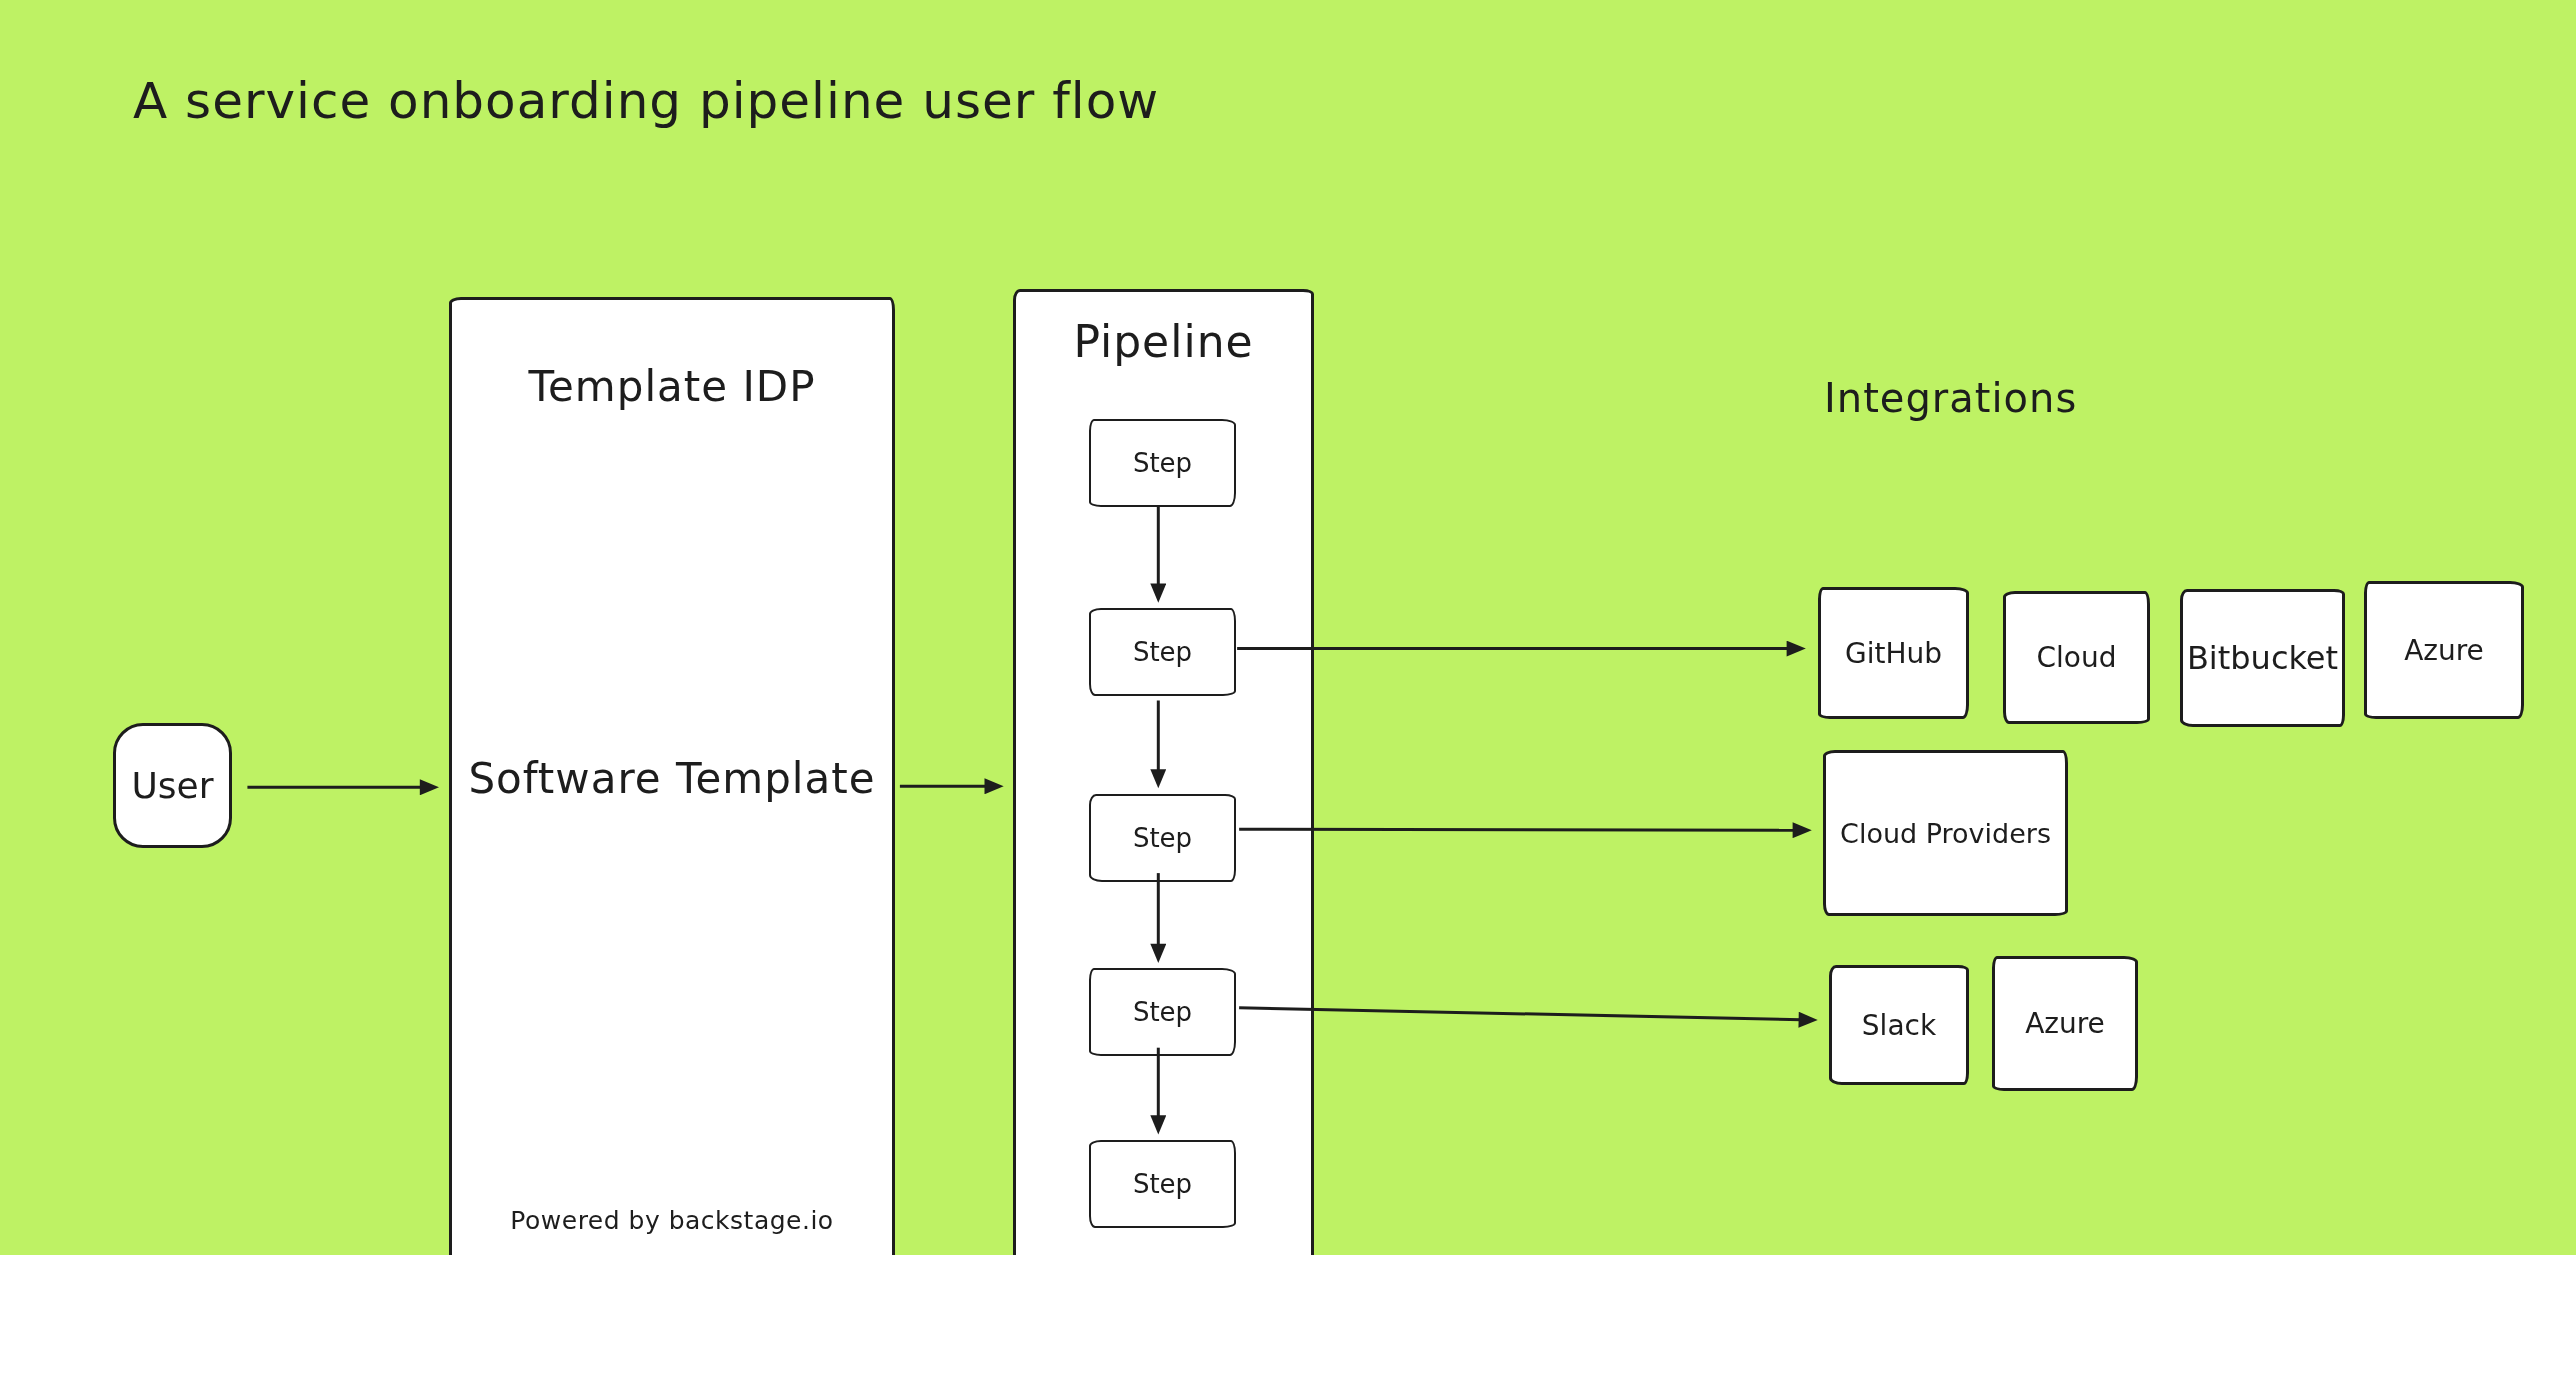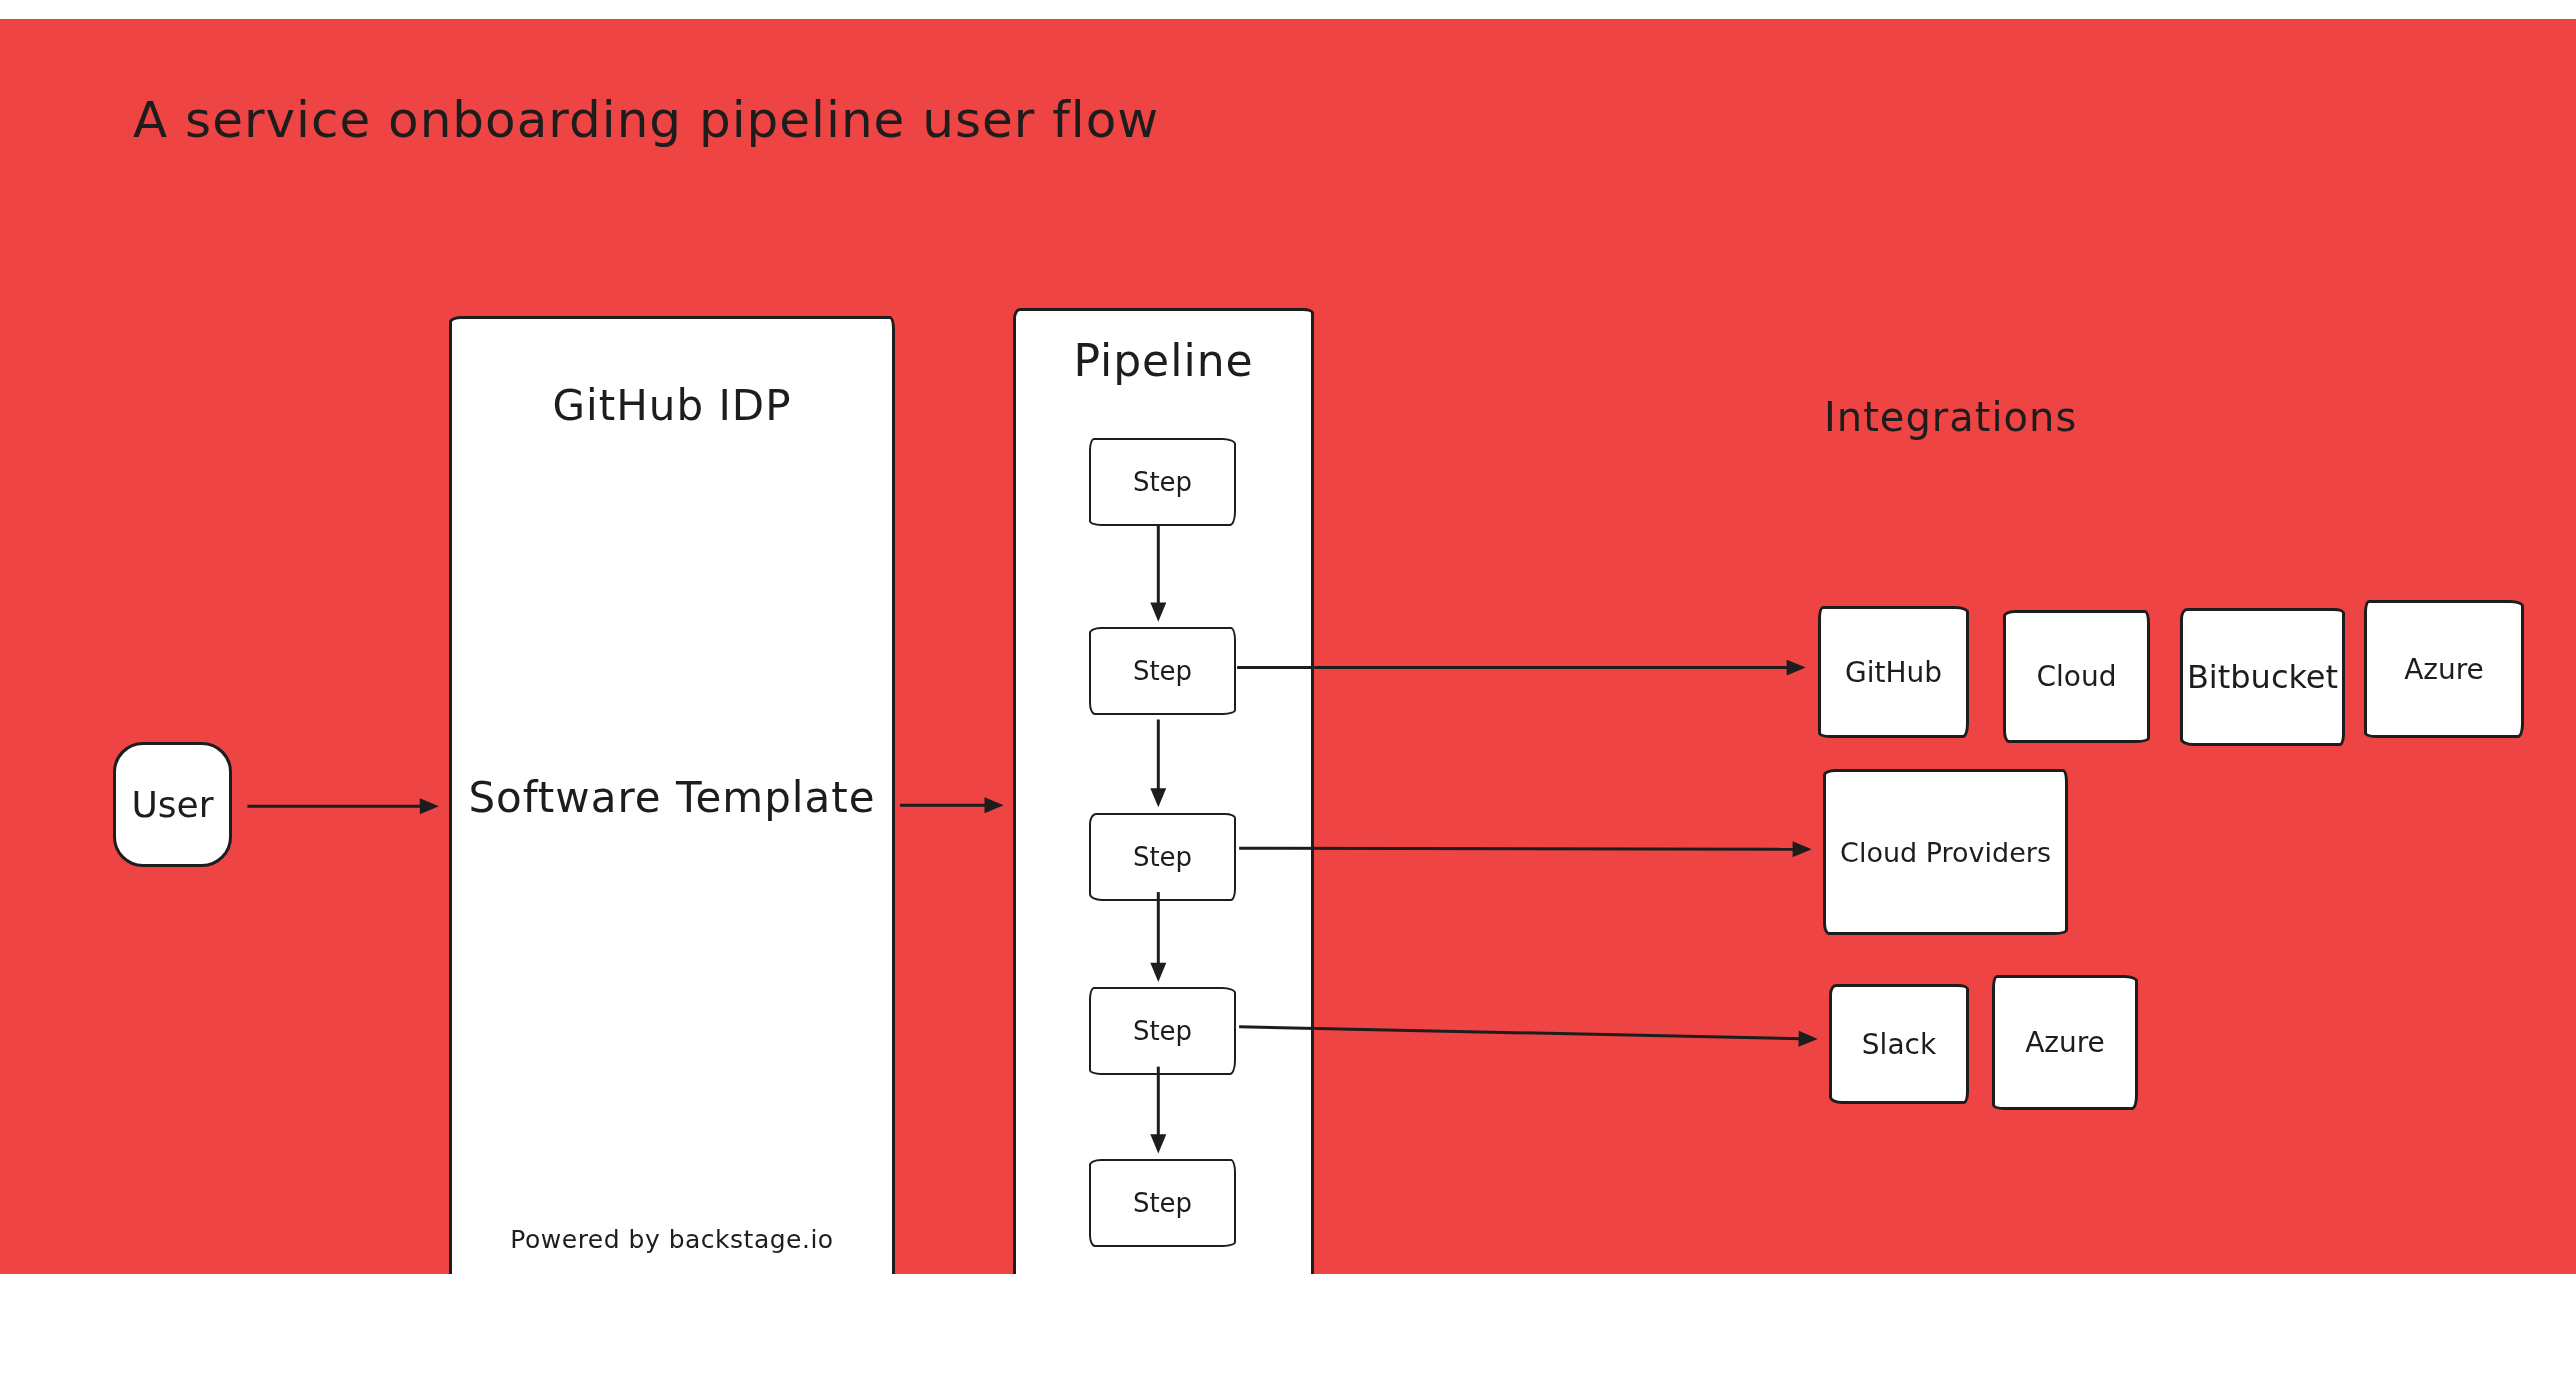--- a/index.html
+++ b/index.html
@@ -1,24 +1,23 @@
 <!DOCTYPE html>
 <html><head>
 <meta charset="utf-8">
 <style>
   html, body { margin: 0; padding: 0; background: #ffffff; }
   #canvas {
     position: relative;
     width: 2576px;
     height: 1255px;
-    background: #ef4444;
+    background: #bef264;
     overflow: hidden;
     font-family: "DejaVu Sans", sans-serif;
     color: #1d1d1d;
-    margin-top: 19px;
   }
   .txt { position: absolute; white-space: nowrap; color: #1d1d1d; letter-spacing: 1px; }
   .center-x { transform: translateX(-50%); }
   .box {
     position: absolute;
     border: 3px solid #1d1d1d;
     background: #ffffff;
     box-sizing: border-box;
   }
   
@@ -39,21 +38,21 @@
 
 <div id="canvas">
 
   <div class="txt title-size" style="left:133px; top:72px;">A service onboarding pipeline user flow</div>
 
   <div id="user-box" class="box cell sk1" style="left:113px; top:723px; width:119px; height:125px; font-size:36px;">
     <span>User</span>
   </div>
 
   <div class="box sk2" style="left:449px; top:297px; width:446px; height:970px;">
-    <div class="txt center-x" style="left:50%; top:62px; font-size:42px;">GitHub IDP</div>
+    <div class="txt center-x" style="left:50%; top:62px; font-size:42px;">Template IDP</div>
     <div class="txt center-x" style="left:50%; top:454px; font-size:42px;">Software Template</div>
     <div class="txt center-x" style="left:50%; top:906px; font-size:25px; letter-spacing:0.5px;">Powered by backstage.io</div>
   </div>
 
   <div class="box sk3" style="left:1013px; top:289px; width:301px; height:995px;">
     <div class="txt center-x" style="left:50%; top:24px; font-size:44px;">Pipeline</div>
     <div class="box cell sk1" style="left:73px; top:127px; width:147px; height:88px; font-size:26px; border-width:2.5px;">Step</div>
     <div class="box cell sk2" style="left:73px; top:316px; width:147px; height:88px; font-size:26px; border-width:2.5px;">Step</div>
     <div class="box cell sk3" style="left:73px; top:502px; width:147px; height:88px; font-size:26px; border-width:2.5px;">Step</div>
     <div class="box cell sk1" style="left:73px; top:676px; width:147px; height:88px; font-size:26px; border-width:2.5px;">Step</div>

